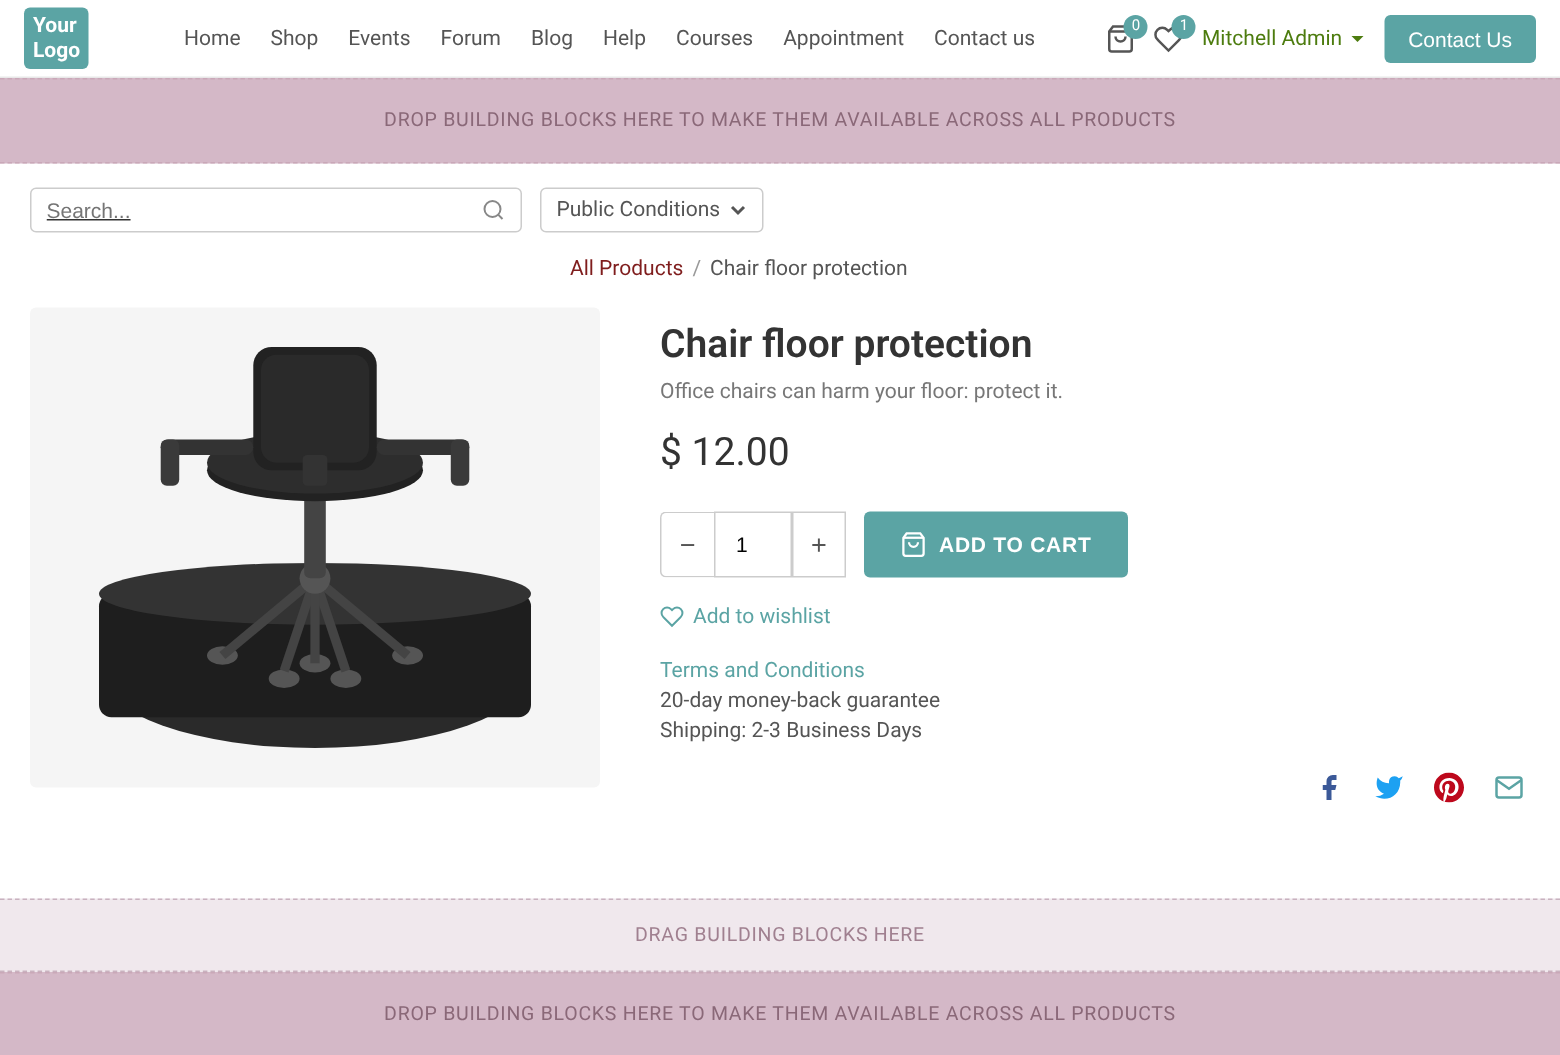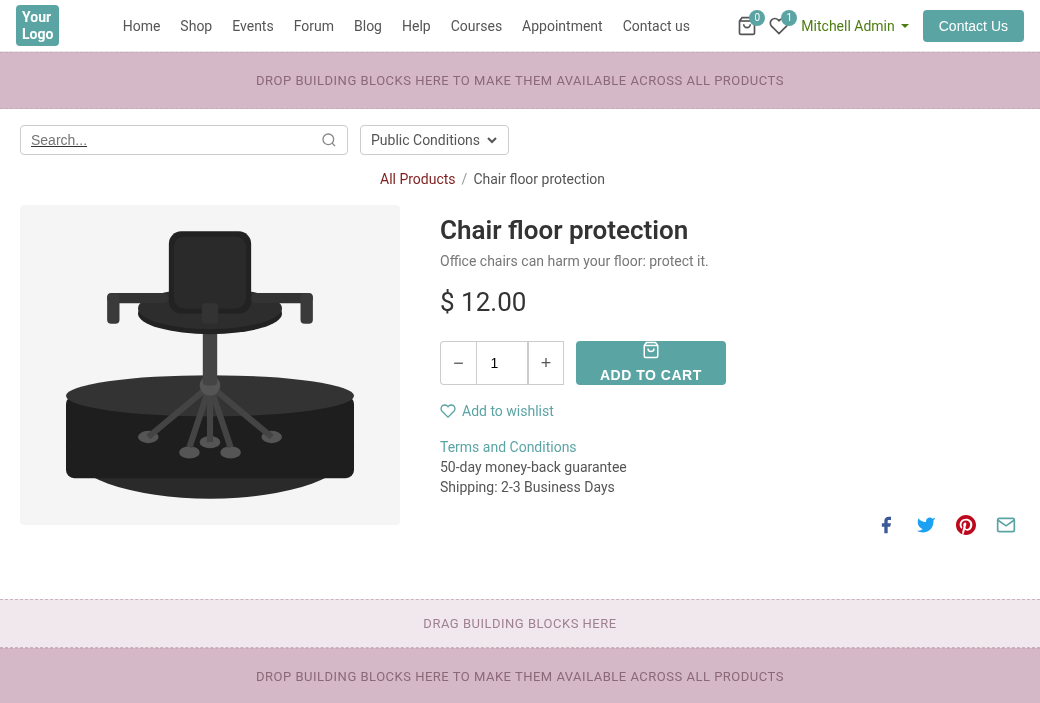--- a/index.html
+++ b/index.html
@@ -249,21 +249,20 @@
       border: none;
       padding: 0 24px;
       height: 44px;
       border-radius: 4px;
       font-size: 14px;
       font-weight: 600;
       cursor: pointer;
       margin-left: 12px;
       letter-spacing: 0.5px;
       text-transform: uppercase;
-      flex-direction: column;
     }
 
     
     .wishlist-row {
       display: flex;
       align-items: center;
       gap: 6px;
       margin-bottom: 20px;
       color: #5ba4a4;
       cursor: pointer;
@@ -476,21 +475,21 @@
     </div>
 
     <div class="wishlist-row">
       <svg width="16" height="16" viewBox="0 0 24 24" fill="none" stroke="currentColor" stroke-width="2">
         <path d="M20.84 4.61a5.5 5.5 0 00-7.78 0L12 5.67l-1.06-1.06a5.5 5.5 0 00-7.78 7.78l1.06 1.06L12 21.23l7.78-7.78 1.06-1.06a5.5 5.5 0 000-7.78z"></path>
       </svg>
       <span>Add to wishlist</span>
     </div>
 
     <a href="#" class="terms-link">Terms and Conditions</a>
-    <p class="policy-text">50-day money-back guarantee</p>
+    <p class="policy-text">20-day money-back guarantee</p>
     <p class="policy-text">Shipping: 2-3 Business Days</p>
 
     <div class="social-row">
       <div class="social-icon facebook">
         <svg width="20" height="20" viewBox="0 0 24 24" fill="currentColor">
           <path d="M18 2h-3a5 5 0 00-5 5v3H7v4h3v8h4v-8h3l1-4h-4V7a1 1 0 011-1h3z"></path>
         </svg>
       </div>
       <div class="social-icon twitter">
         <svg width="20" height="20" viewBox="0 0 24 24" fill="currentColor">

